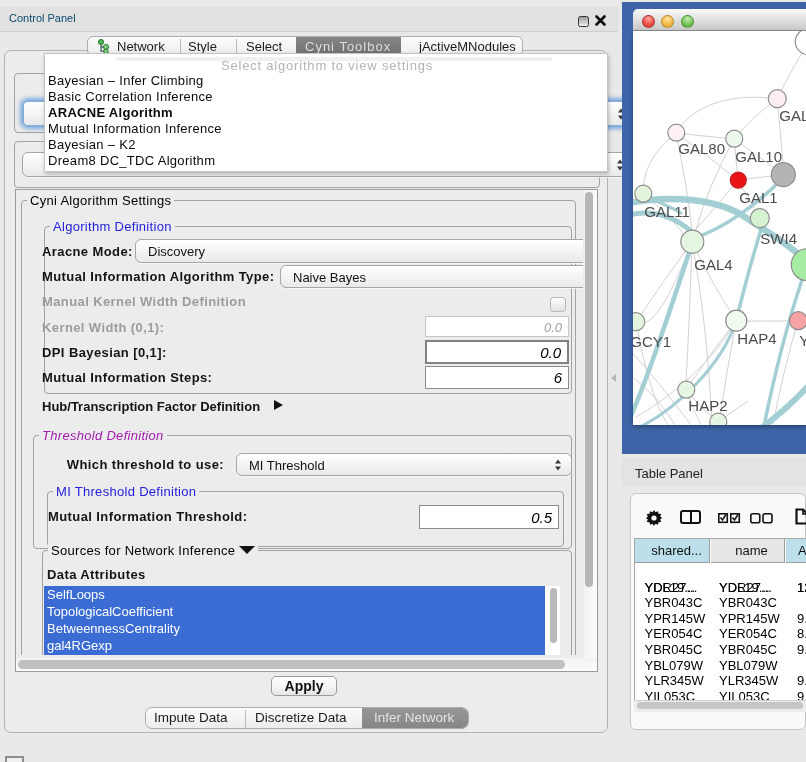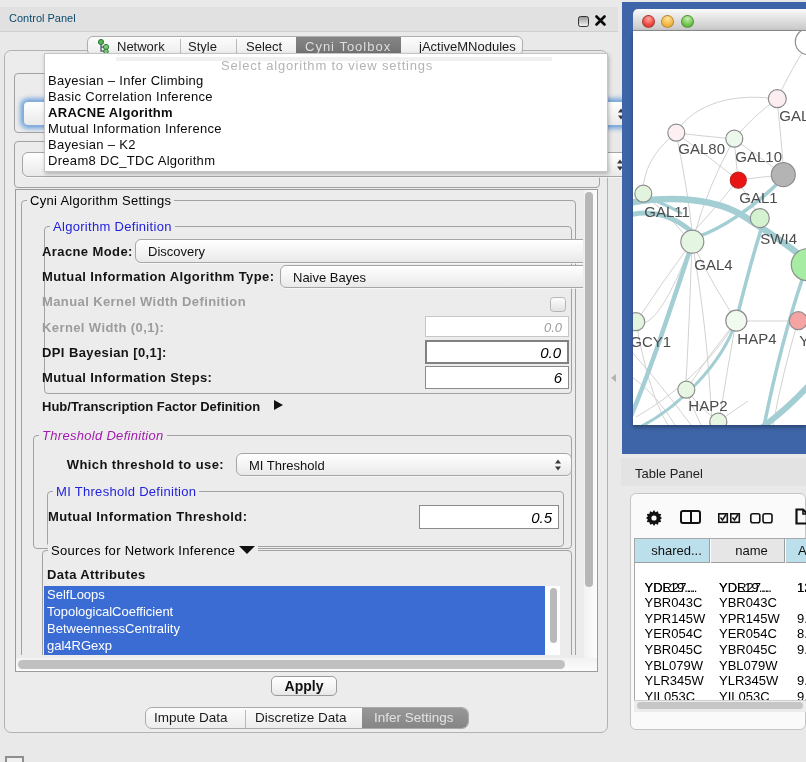--- a/index.html
+++ b/index.html
@@ -152,21 +152,21 @@
 <div class="abs" style="left:18px;top:660px;width:547px;height:9px;background:#c0c0c0;border-radius:4.5px;"></div>
 
 <div class="abs" style="left:271px;top:676px;width:66px;height:20px;background:linear-gradient(#ffffff,#f4f4f4 55%,#e6e6e6);border:1px solid #9b9b9b;border-radius:5px;box-sizing:border-box;text-align:center;font-size:14px;font-weight:600;color:#111;line-height:18px;">Apply</div>
 
 <div class="abs" id="bottabs" style="left:145px;top:707px;width:324px;height:22px;background:linear-gradient(#fcfcfc,#ececec);border:1px solid #ababab;border-radius:7px;box-sizing:border-box;overflow:hidden;">
   <div class="abs" style="left:99px;top:2px;width:1px;height:18px;background:#b9b9b9;"></div>
   <div class="abs" style="left:216px;top:0;width:108px;height:22px;background:linear-gradient(#979797,#848484);"></div>
 </div>
 <div class="abs" style="left:154px;top:710px;font-size:13.5px;color:#1b1b1b;">Impute Data</div>
 <div class="abs" style="left:255px;top:710px;font-size:13.5px;color:#1b1b1b;">Discretize Data</div>
-<div class="abs" style="left:374px;top:710px;font-size:13.5px;color:#e3e3e3;">Infer Settings</div>
+<div class="abs" style="left:374px;top:710px;font-size:13.5px;color:#e3e3e3;">Infer Network</div>
 
 <div class="abs" style="left:5px;top:756px;width:19px;height:10px;border:2px solid #8e8e8e;background:#f0f0f0;box-sizing:border-box;"></div>
 
 <div class="abs" style="left:611px;top:374px;width:0;height:0;border-top:4px solid transparent;border-bottom:4px solid transparent;border-right:5px solid #b4b4b4;"></div>
 
 <div class="abs" id="popup" style="left:16px;top:53px;width:564px;height:119px;background:#ffffff;border:1px solid #c4c4c4;box-shadow:1px 2px 4px rgba(0,0,0,.25);box-sizing:border-box;margin-left:28px;">
   <div class="abs" style="left:71px;top:3px;width:436px;height:4px;background:rgba(0,0,0,.06);"></div>
   <div class="abs" style="left:176px;top:4px;font-size:13px;letter-spacing:0.8px;color:#b4b4b4;">Select algorithm to view settings</div>
   <div class="abs" style="left:3px;top:19px;font-size:13px;letter-spacing:0.3px;color:#0a0a0a;">Bayesian – Infer Climbing</div>
   <div class="abs" style="left:3px;top:35px;font-size:13px;letter-spacing:0.3px;color:#0a0a0a;">Basic Correlation Inference</div>

